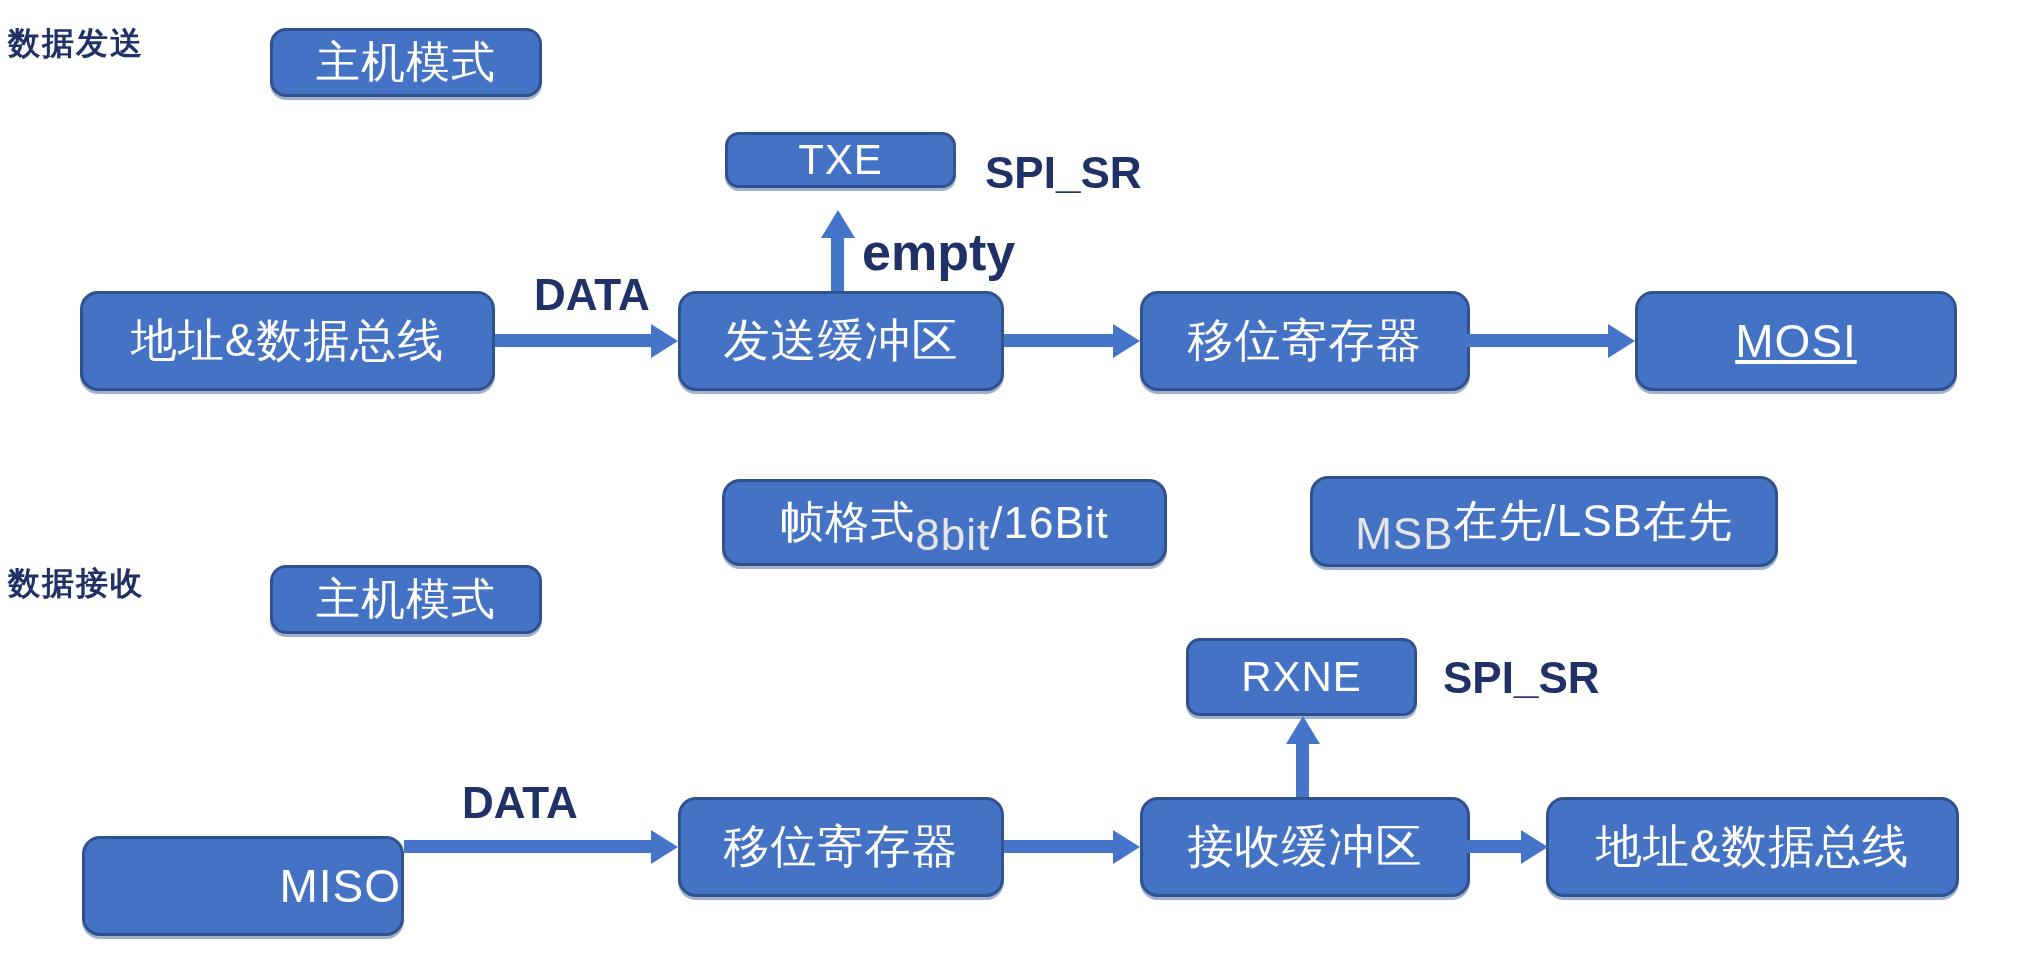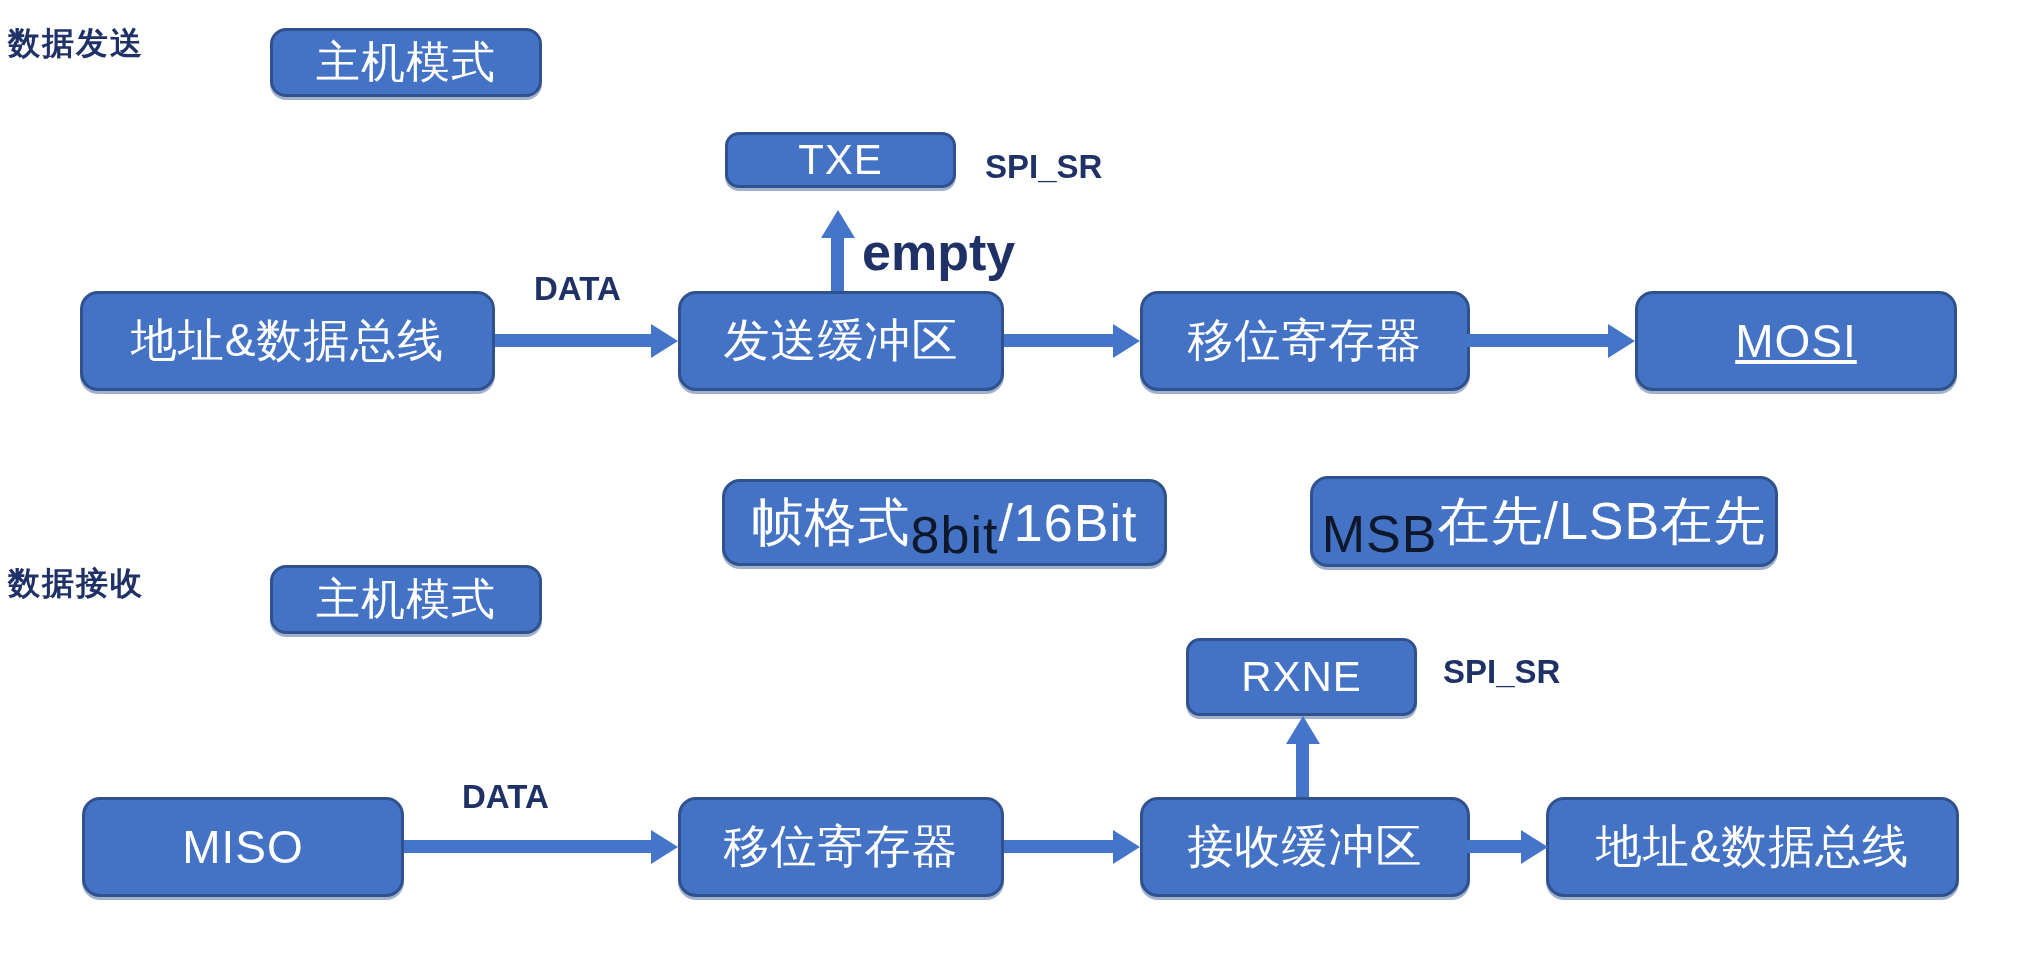--- a/index.html
+++ b/index.html
@@ -9,28 +9,28 @@
   }
   .node {
     position:absolute; box-sizing:border-box;
     background:#4472C4; border:3px solid #2F528F; border-radius:18px;
     color:#ffffff; display:flex; align-items:center; justify-content:center;
     font-size:46px; letter-spacing:1px; white-space:nowrap;
     box-shadow:0 3px 0 rgba(47,82,143,.45);
   }
   .flag  { border-radius:14px; font-size:42px; }
   .badge { border-radius:16px; font-size:44px; }
-  .note  { font-size:52px; }
-  .red   { color:#0f172a;margin-top:24px; }
+  .note  { font-size:44px; }
+  .red   { color:#e5e5e5;margin-top:24px; }
   .title {
     position:absolute; color:#1F3166; font-size:32px; font-weight:600;
     letter-spacing:2px; white-space:nowrap;
   }
   .lbl {
-    position:absolute; color:#1F3166; font-size:33px; font-weight:600;
+    position:absolute; color:#1F3166; font-size:44px; font-weight:600;
     white-space:nowrap;
   }
   .harrow { position:absolute; height:13px; background:#4575C8; }
   .harrow::after {
     content:""; position:absolute; right:-27px; top:50%; transform:translateY(-50%);
     width:0; height:0;
     border-left:27px solid #4575C8; border-top:17px solid transparent; border-bottom:17px solid transparent;
   }
   .varrow { position:absolute; width:13px; background:#4575C8; }
   .varrow::before {
@@ -92,21 +92,21 @@
     <span>主机模式</span>
   </div>
 
   <div class="node flag" style="left:1186px; top:638px; width:231px; height:78px;">
     <span>RXNE</span>
   </div>
   <div class="lbl" style="left:1443px; top:653px;">SPI_SR</div>
 
   <div class="varrow" style="left:1296px; top:744px; height:53px;"></div>
 
-  <div class="node" style="left:82px; top:797px; width:322px; height:100px;">
+  <div class="node" style="left:82px; top:836px; width:322px; height:100px;justify-content:flex-end;">
     <span>MISO</span>
   </div>
   <div class="node" style="left:678px; top:797px; width:326px; height:100px;">
     <span>移位寄存器</span>
   </div>
   <div class="node" style="left:1140px; top:797px; width:330px; height:100px;">
     <span>接收缓冲区</span>
   </div>
   <div class="node" style="left:1546px; top:797px; width:413px; height:100px;">
     <span>地址&amp;数据总线</span>

